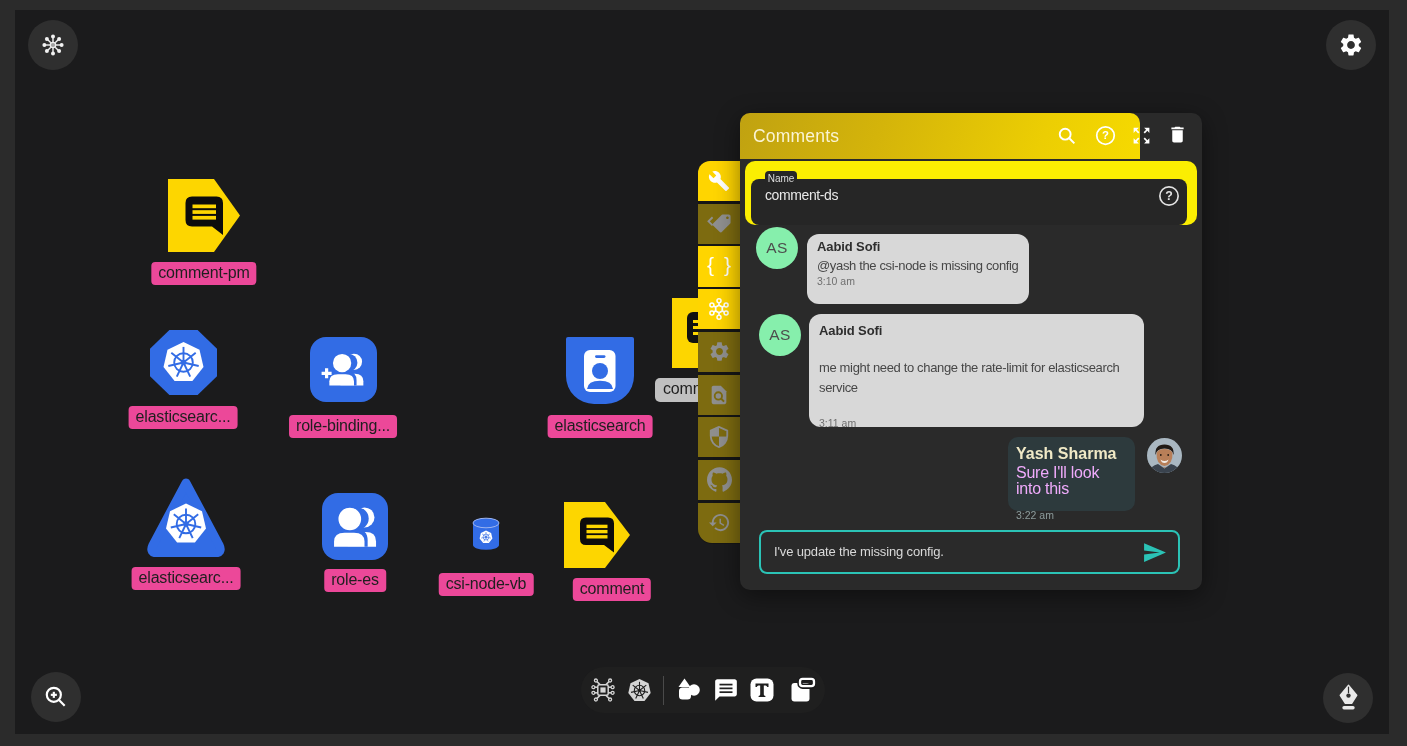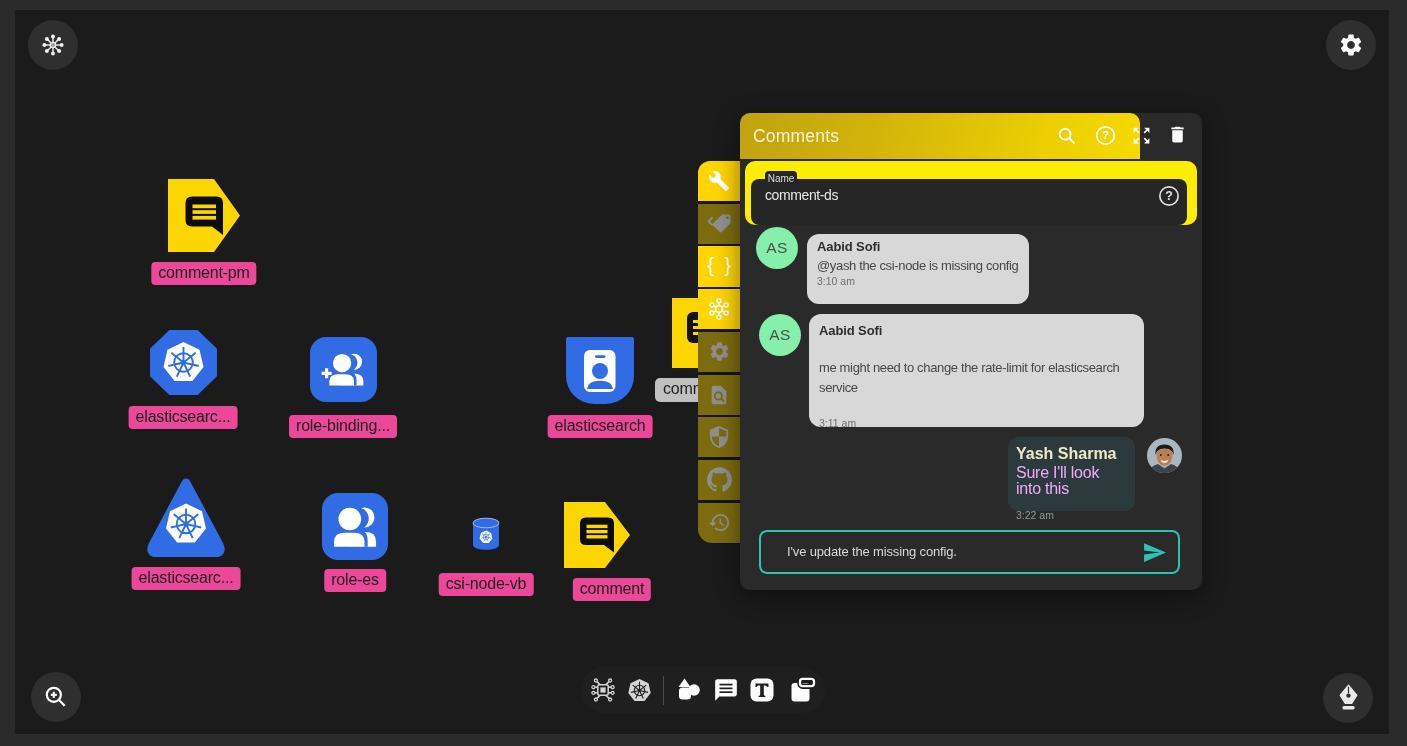--- a/index.html
+++ b/index.html
@@ -36,21 +36,21 @@
   .bub .bn { font-weight:bold; font-size:13px; color:#2e2e2e; line-height:15px; letter-spacing:-0.1px; }
   .bub .bm { font-size:13px; margin-top:4px; letter-spacing:-0.35px; line-height:16px; }
   .bub .bt { font-size:10.5px; color:#6f6f6f; margin-top:1px; line-height:13px; }
   #ybub { position:absolute; left:1008px; top:437px; width:127px; height:74px; background:#2d3a3d;
     border-radius:10px; padding:9px 8px; }
   #ybub .bn { font-weight:bold; font-size:16px; color:#f0e9c6; line-height:15px; }
   #ybub .bm { font-size:16px; color:#f0abfc; margin-top:4px; letter-spacing:-0.25px; line-height:16px; }
   #ybub .bt { font-size:10.5px; color:#8d9c9c; margin-top:12px; text-align:left; line-height:13px; }
   #chatin { position:absolute; left:759px; top:530px; width:421px; height:44px;
     border:2px solid #2bc3b6; border-radius:8px; color:#d9d9d9; font-size:13px;
-    line-height:40px; padding-left:26px; letter-spacing:-0.15px; }
+    line-height:40px; padding-left:13px; letter-spacing:-0.15px; }
   
   #bbar { position:absolute; left:581px; top:667px; width:244px; height:46px;
     background:#1f1f1f; border-radius:23px; display:flex; align-items:center; }
 </style>
 </head>
 <body>
 <div id="stage">
   <div id="canvas"></div>
 
   <svg width="0" height="0" style="position:absolute">

